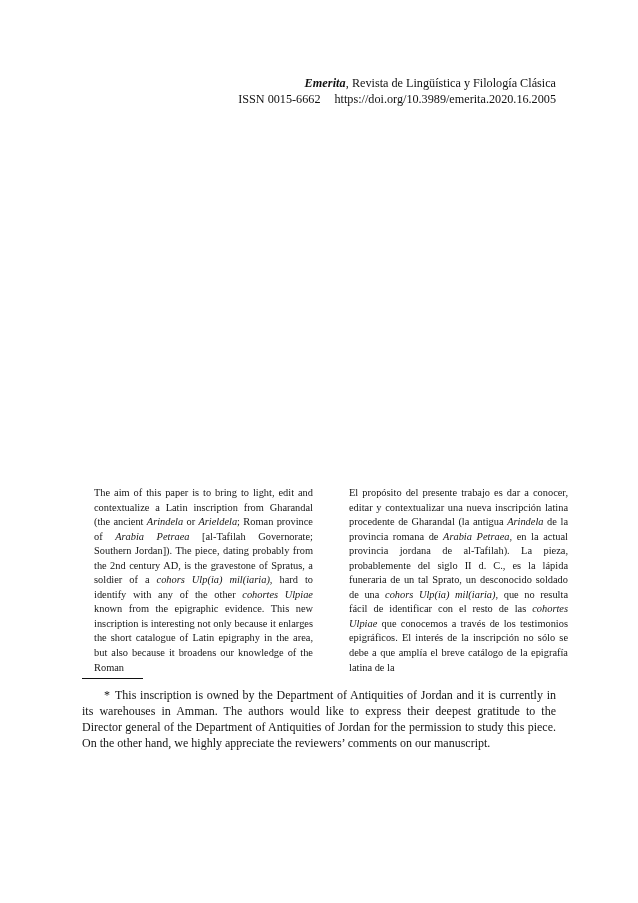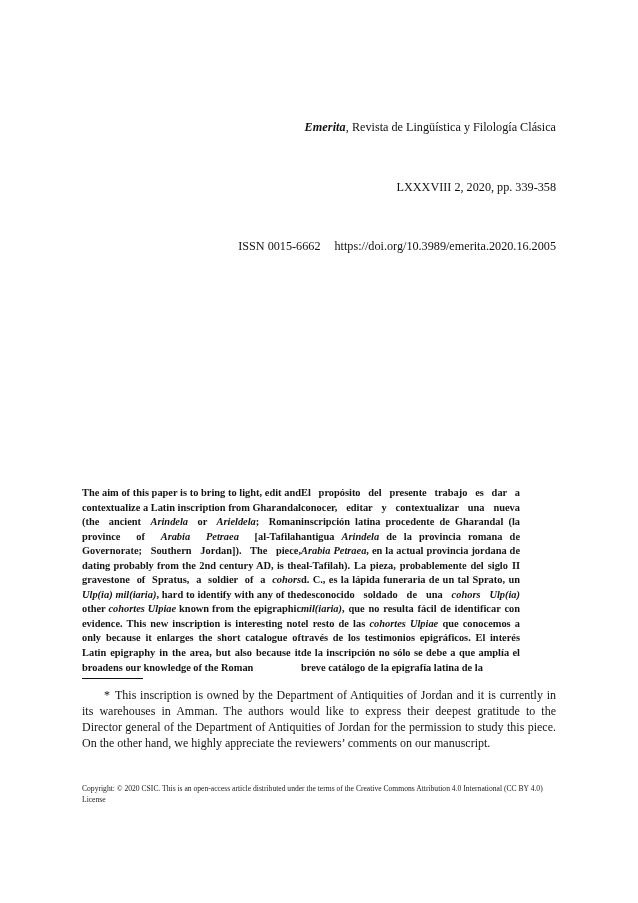--- a/index.html
+++ b/index.html
@@ -28,43 +28,41 @@
     left: 82px;
     top: 76px;
     width: 474px;
     text-align: right;
     font-size: 12.2px;
     line-height: 15.6px;
     color: #111111;
   }
   .journal-header .hline {
     white-space: nowrap;
-    margin-top: 44px;
   }
   .journal-title-italic {
     font-style: italic;
     font-weight: 600;
     letter-spacing: 0.1px;
   }
   .issn-line {
     white-space: nowrap;
   }
   .issn-line .doi {
     margin-left: 14px;
   }
 
   
   .abstract {
     position: absolute;
-    left: 82px;
+    left: 94px;
     top: 486px;
     width: 474px;
     display: flex;
-    justify-content: flex-start;
-    font-weight: bold;
+    justify-content: space-between;
   }
   .abstract-col {
     width: 219px;
     font-size: 10.4px;
     line-height: 14.55px;
     text-align: justify;
     text-justify: inter-word;
     color: #151515;
     hyphens: manual;
   }
@@ -112,28 +110,26 @@
     color: #1a1a1a;
   }
 </style>
 </head>
 <body>
 
 <div class="page">
 
   <div class="journal-header">
     <div class="hline"><span class="journal-title-italic">Emerita</span><span>, Revista de Lingüística y Filología Clásica</span></div>
-    <div class="hline">LXXXVIII 2, 2020, pp. 339-358</div>
     <div class="hline issn-line"><span>ISSN 0015-6662</span><span class="doi">https://doi.org/10.3989/emerita.2020.16.2005</span></div>
   </div>
 
   <div class="abstract">
     <div class="abstract-col"><span>The aim of this paper is to bring to light, edit and contextualize a Latin inscription from Gharandal (the ancient </span><i>Arindela</i><span> or </span><i>Arieldela</i><span>; Roman province of </span><i>Arabia Petraea</i><span> [al-Tafilah Governorate; Southern Jordan]). The piece, dating probably from the 2nd century AD, is the gravestone of Spratus, a soldier of a </span><i>cohors Ulp(ia) mil(iaria)</i><span>, hard to identify with any of the other </span><i>cohortes Ulpiae</i><span> known from the epigraphic evidence. This new inscription is interesting not only because it enlarges the short catalogue of Latin epigraphy in the area, but also because it broadens our knowledge of the Roman</span></div>
     <div class="abstract-col"><span>El propósito del presente trabajo es dar a conocer, editar y contextualizar una nueva inscripción latina procedente de Gharandal (la antigua </span><i>Arindela</i><span> de la provincia romana de </span><i>Arabia Petraea</i><span>, en la actual provincia jordana de al-Tafilah). La pieza, probablemente del siglo II d. C., es la lápida funeraria de un tal Sprato, un desconocido soldado de una </span><i>cohors Ulp(ia) mil(iaria)</i><span>, que no resulta fácil de identificar con el resto de las </span><i>cohortes Ulpiae</i><span> que conocemos a través de los testimonios epigráficos. El interés de la inscripción no sólo se debe a que amplía el breve catálogo de la epigrafía latina de la</span></div>
   </div>
 
   <div class="footnote-rule"></div>
 
   <div class="footnote"><span class="fn-indent"></span><span class="fn-mark">*</span><span>This inscription is owned by the Department of Antiquities of Jordan and it is currently in its warehouses in Amman. The authors would like to express their deepest gratitude to the Director general of the Department of Antiquities of Jordan for the permission to study this piece. On the other hand, we highly appreciate the reviewers’ comments on our manuscript.</span></div>
 
-  <div class="copyright">Copyright: © 2020 CSIC. This is an open-access article distributed under the terms of the Creative Commons Attribution 4.0 International (CC BY 4.0) License</div>
 
 </div>
 
 </body></html>

